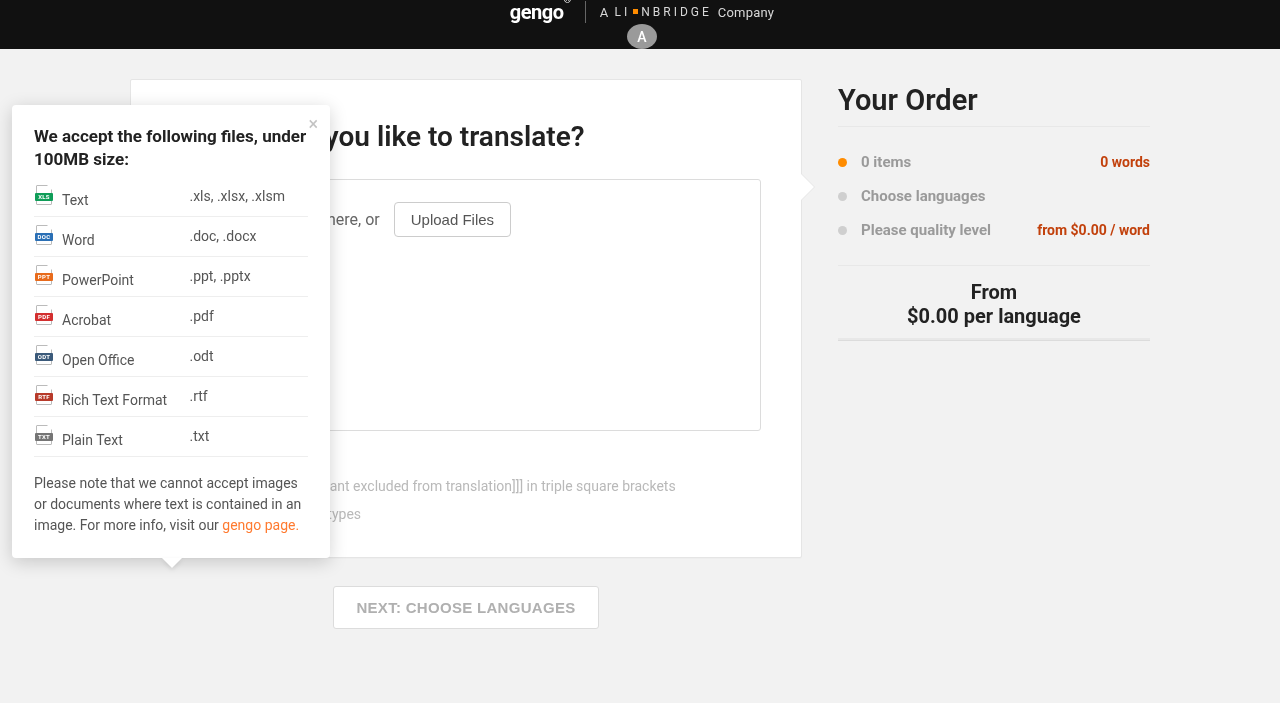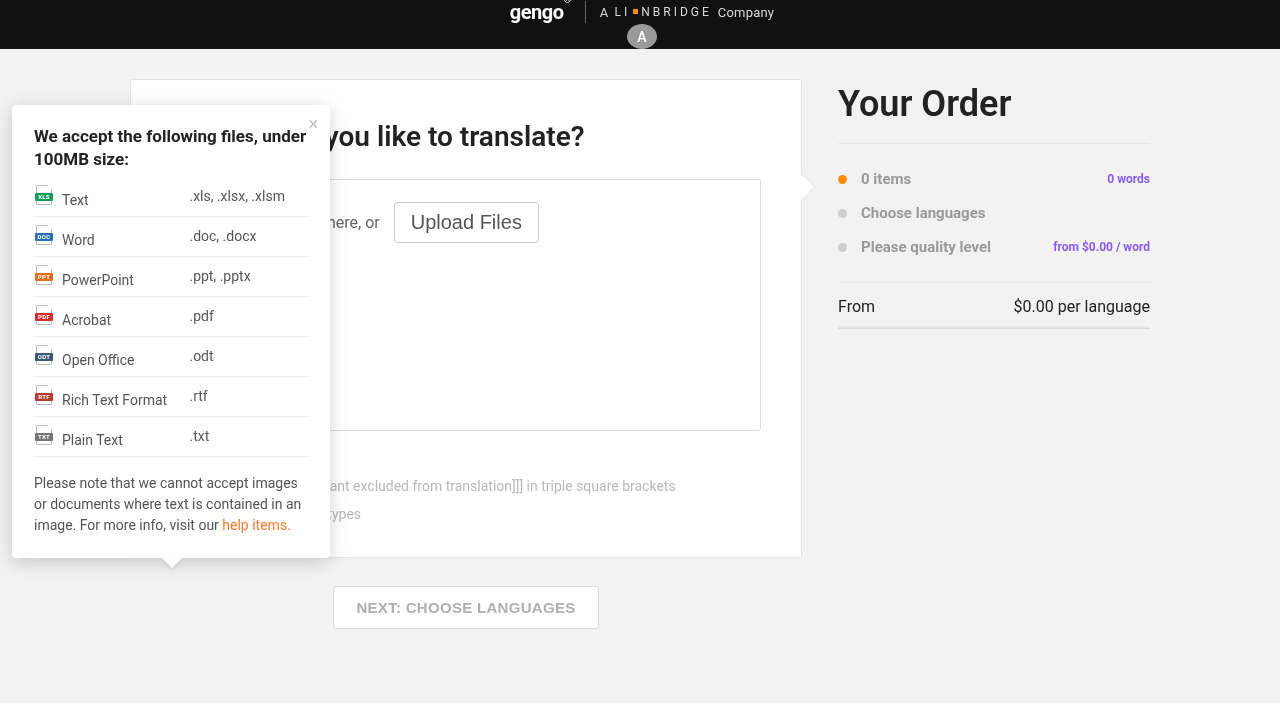--- a/index.html
+++ b/index.html
@@ -52,48 +52,48 @@
     filter: drop-shadow(1px 0 0 #e5e5e5);
   }
   .title { font-size: 28px; font-weight: 600; color: #222; margin-bottom: 26px; }
   .textbox {
     border: 1px solid #dcdcdc; border-radius: 3px;
     min-height: 252px; padding: 22px 24px; color: #666;
   }
   .textbox-row { display: flex; align-items: center; gap: 14px; font-size: 16px; }
   .upload-btn {
     border: 1px solid #ccc; background: #fff; border-radius: 4px;
-    padding: 8px 16px; font-size: 20px; color: #555; cursor: pointer;
+    padding: 8px 16px; font-size: 15px; color: #555; cursor: pointer;
   }
   .hints { margin-top: 46px; display: flex; flex-direction: column; gap: 10px; }
   .hint-row { display: flex; align-items: center; gap: 12px; color: #b9b9b9; font-size: 14px; }
   .hint-icon {
     width: 18px; height: 18px; border-radius: 50%; background: #cfcfcf; color:#fff;
     display:flex; align-items:center; justify-content:center; font-size:12px; font-weight:700;
   }
   .next-wrap { display:flex; justify-content:center; margin-top: 28px; }
   .next-btn {
     border: 1px solid #dcdcdc; background: #fff; color: #b0b0b0;
     padding: 12px 22px; font-size: 15px; font-weight: 600; letter-spacing: 0.3px;
     border-radius: 3px; cursor: default;
   }
   
-  .right-col h2 { font-size: 36px; font-weight: 600; color: #222; margin-bottom: 18px; }
+  .right-col h2 { font-size: 29px; font-weight: 600; color: #222; margin-bottom: 9px; }
   .rule { height:1px; background:#e8e8e8; margin-bottom: 18px; }
   .step-row {
     display:flex; align-items:center; justify-content:space-between;
     padding: 8px 0; font-size: 15px; font-weight: bold;
   }
   .step-left { display:flex; align-items:center; gap:14px; }
   .dot { width:9px; height:9px; border-radius:50%; background:#cfcfcf; }
   .dot.active { background:#ff8c00; }
   .step-label { color:#9a9a9a; }
-  .step-right { color:#8b5cf6; font-size:12px; }
+  .step-right { color:#c2410c; font-size:14px; }
   .rule2 { height:1px; background:#e8e8e8; margin: 18px 0 14px; }
-  .total-row { display:flex; justify-content:space-between; align-items:center; font-size:16px; font-weight:400; color:#222; }
+  .total-row { display:flex; justify-content:space-between; align-items:center; font-size:20px; font-weight:700; color:#222;flex-direction:column; }
   .total-rule { height:3px; background:#e8e8e8; margin-top:10px; border-bottom:1px solid #dcdcdc; }
   
   .popover {
     position: absolute; left: 12px; top: 105px; width: 318px;
     background: #fff; border-radius: 4px; box-shadow: 0 4px 18px rgba(0,0,0,0.18);
     padding: 20px 22px 22px; z-index: 50;
   }
   .popover-close { position:absolute; right:12px; top:10px; color:#c3c3c3; font-size:18px; cursor:pointer; line-height:1; }
   .popover h3 { font-size: 17px; font-weight: 700; color:#222; line-height:1.35; margin-bottom: 6px; }
   .ftable { width:100%; border-collapse: collapse; }
@@ -240,16 +240,16 @@
           <td style="width:56%"><span class="ficon c-rtf"><span class="band">RTF</span></span><span>Rich Text Format</span></td>
           <td>.rtf</td>
         </tr>
         <tr>
           <td style="width:56%"><span class="ficon c-txt"><span class="band">TXT</span></span><span>Plain Text</span></td>
           <td>.txt</td>
         </tr>
       </tbody>
   </table>
   <p class="popnote">
-    <span>Please note that we cannot accept images or documents where text is contained in an image. For more info, visit our </span><a>help items.</a>
+    <span>Please note that we cannot accept images or documents where text is contained in an image. For more info, visit our </span><a>gengo page.</a>
   </p>
   <div class="popover-arrow"></div>
 </div>
 
 </body></html>

